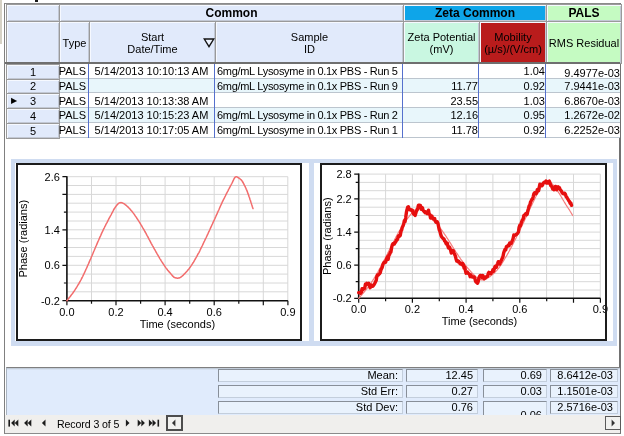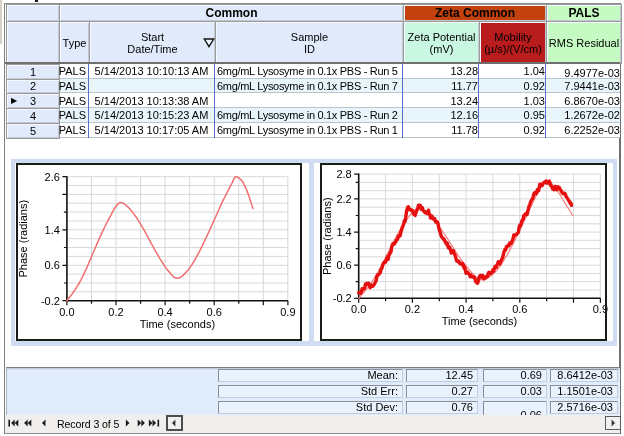--- a/index.html
+++ b/index.html
@@ -16,21 +16,21 @@
 .ctr{justify-content:center}
 .sb{position:absolute;background:#e9f2fd;border:1px solid #c3cedc;border-top-color:#888f99;border-left-color:#888f99;display:flex;align-items:center;justify-content:flex-end;padding-right:4px;box-sizing:border-box}
 </style></head><body>
 <div class="abs" style="left:0;top:0;width:624px;height:436px;background:#fff">
 <div class="abs" style="left:0;top:0;width:2px;height:44px;background:#d6d2c6"></div>
 <div class="abs" style="left:35px;top:0;width:3px;height:1.5px;background:#1a1a1a"></div>
 <div class="abs" style="left:4px;top:3px;width:617px;height:431px;border:1px solid #8b8b8b;border-left:1.5px solid #808080;border-right:2px solid #717171;box-sizing:border-box;background:#fff"></div>
 
 <div class="hc" style="left:6px;top:4px;width:52px;height:16px"></div>
 <div class="hc gc" style="left:59px;top:4px;width:343px;height:16px">Common</div>
-<div class="hc gc" style="left:403px;top:4px;width:142px;height:16px;background:#c2410c">Zeta Common</div>
+<div class="hc gc" style="left:403px;top:4px;width:142px;height:16px;background:#0ea5e9">Zeta Common</div>
 <div class="hc gc" style="left:546px;top:4px;width:74px;height:16px;background:#c5fbc2">PALS</div>
 <div class="hc" style="left:6px;top:21px;width:52px;height:41px"></div>
 <div class="hc" style="left:59px;top:21px;width:29px;height:41px">Type</div>
 <div class="hc" style="left:89px;top:21px;width:125px;height:41px">Start<br>Date/Time</div>
 <svg width="12" height="11" style="position:absolute;left:203px;top:37px">
       <polygon points="1.3,2 10.7,2 6,9.6" fill="#eef4fe" stroke="#151515" stroke-width="1.4"></polygon>
     </svg>
 <div class="hc" style="left:215px;top:21px;width:187px;height:41px">Sample<br>ID</div>
 <div class="hc" style="left:403px;top:21px;width:75px;height:41px;background:#c9f7e1">Zeta Potential<br>(mV)</div>
 <div class="hc" style="left:479px;top:21px;width:66px;height:41px;background:#b91c1c">Mobility<br>(µ/s)/(V/cm)</div>
@@ -39,45 +39,44 @@
 <div class="abs" style="left:59px;top:63.8px;width:561px;height:14.74px;background:#ffffff;border-bottom:1px solid #bcc5ce;box-sizing:border-box"></div>
 <div class="abs" style="left:88px;top:63.8px;width:1px;height:14.74px;background:#5570cd"></div>
 <div class="abs" style="left:214px;top:63.8px;width:1px;height:14.74px;background:#5570cd"></div>
 <div class="abs" style="left:402px;top:63.8px;width:1px;height:14.74px;background:#5570cd"></div>
 <div class="abs" style="left:478px;top:63.8px;width:1px;height:14.74px;background:#5570cd"></div>
 <div class="abs" style="left:545px;top:63.8px;width:1px;height:14.74px;background:#5570cd"></div>
 <div class="ind" style="left:6px;top:63.8px;width:52px;height:13.74px">1</div>
 <div class="cell num" style="left:59px;top:63.8px;width:27px;height:14.74px">PALS</div>
 <div class="cell ctr" style="left:89px;top:63.8px;width:125px;height:14.74px">5/14/2013 10:10:13 AM</div>
 <div class="cell" style="left:217px;top:63.8px;width:185px;height:14.74px;letter-spacing:-0.3px">6mg/mL Lysosyme in 0.1x PBS - Run 5</div>
-<div class="cell num" style="left:403px;top:63.8px;width:75px;height:14.74px">13.28</div>
 <div class="cell num" style="left:479px;top:63.8px;width:66px;height:14.74px">1.04</div>
 <div class="cell num" style="left:546px;top:63.8px;width:74px;height:18px">9.4977e-03</div>
 <div class="abs" style="left:59px;top:78.5px;width:561px;height:14.74px;background:#e8f6fb;border-bottom:1px solid #bcc5ce;box-sizing:border-box"></div>
 <div class="abs" style="left:88px;top:78.5px;width:1px;height:14.74px;background:#5570cd"></div>
 <div class="abs" style="left:214px;top:78.5px;width:1px;height:14.74px;background:#5570cd"></div>
 <div class="abs" style="left:402px;top:78.5px;width:1px;height:14.74px;background:#5570cd"></div>
 <div class="abs" style="left:478px;top:78.5px;width:1px;height:14.74px;background:#5570cd"></div>
 <div class="abs" style="left:545px;top:78.5px;width:1px;height:14.74px;background:#5570cd"></div>
 <div class="ind" style="left:6px;top:78.5px;width:52px;height:13.74px">2</div>
 <div class="cell num" style="left:59px;top:78.5px;width:27px;height:14.74px">PALS</div>
-<div class="cell" style="left:217px;top:78.5px;width:185px;height:14.74px;letter-spacing:-0.3px">6mg/mL Lysosyme in 0.1x PBS - Run 7</div>
+<div class="cell" style="left:217px;top:78.5px;width:185px;height:14.74px;letter-spacing:-0.3px">6mg/mL Lysosyme in 0.1x PBS - Run 9</div>
 <div class="cell num" style="left:403px;top:78.5px;width:75px;height:14.74px">11.77</div>
 <div class="cell num" style="left:479px;top:78.5px;width:66px;height:14.74px">0.92</div>
 <div class="cell num" style="left:546px;top:78.5px;width:74px;height:14.74px">7.9441e-03</div>
 <div class="abs" style="left:59px;top:93.3px;width:561px;height:14.74px;background:#ffffff;border-bottom:1px solid #bcc5ce;box-sizing:border-box"></div>
 <div class="abs" style="left:88px;top:93.3px;width:1px;height:14.74px;background:#5570cd"></div>
 <div class="abs" style="left:214px;top:93.3px;width:1px;height:14.74px;background:#5570cd"></div>
 <div class="abs" style="left:402px;top:93.3px;width:1px;height:14.74px;background:#5570cd"></div>
 <div class="abs" style="left:478px;top:93.3px;width:1px;height:14.74px;background:#5570cd"></div>
 <div class="abs" style="left:545px;top:93.3px;width:1px;height:14.74px;background:#5570cd"></div>
 <div class="ind" style="left:6px;top:93.3px;width:52px;height:13.74px"><span style="position:absolute;left:4px;top:2px;font-size:8px">▶</span>3</div>
 <div class="cell num" style="left:59px;top:93.3px;width:27px;height:14.74px">PALS</div>
 <div class="cell ctr" style="left:89px;top:93.3px;width:125px;height:14.74px">5/14/2013 10:13:38 AM</div>
-<div class="cell num" style="left:403px;top:93.3px;width:75px;height:14.74px">13.24</div>
+<div class="cell num" style="left:403px;top:93.3px;width:75px;height:14.74px">23.55</div>
 <div class="cell num" style="left:479px;top:93.3px;width:66px;height:14.74px">1.03</div>
 <div class="cell num" style="left:546px;top:93.3px;width:74px;height:14.74px">6.8670e-03</div>
 <div class="abs" style="left:59px;top:108.0px;width:561px;height:14.74px;background:#e8f6fb;border-bottom:1px solid #bcc5ce;box-sizing:border-box"></div>
 <div class="abs" style="left:88px;top:108.0px;width:1px;height:14.74px;background:#5570cd"></div>
 <div class="abs" style="left:214px;top:108.0px;width:1px;height:14.74px;background:#5570cd"></div>
 <div class="abs" style="left:402px;top:108.0px;width:1px;height:14.74px;background:#5570cd"></div>
 <div class="abs" style="left:478px;top:108.0px;width:1px;height:14.74px;background:#5570cd"></div>
 <div class="abs" style="left:545px;top:108.0px;width:1px;height:14.74px;background:#5570cd"></div>
 <div class="ind" style="left:6px;top:108.0px;width:52px;height:13.74px">4</div>
 <div class="cell num" style="left:59px;top:108.0px;width:27px;height:14.74px">PALS</div>

